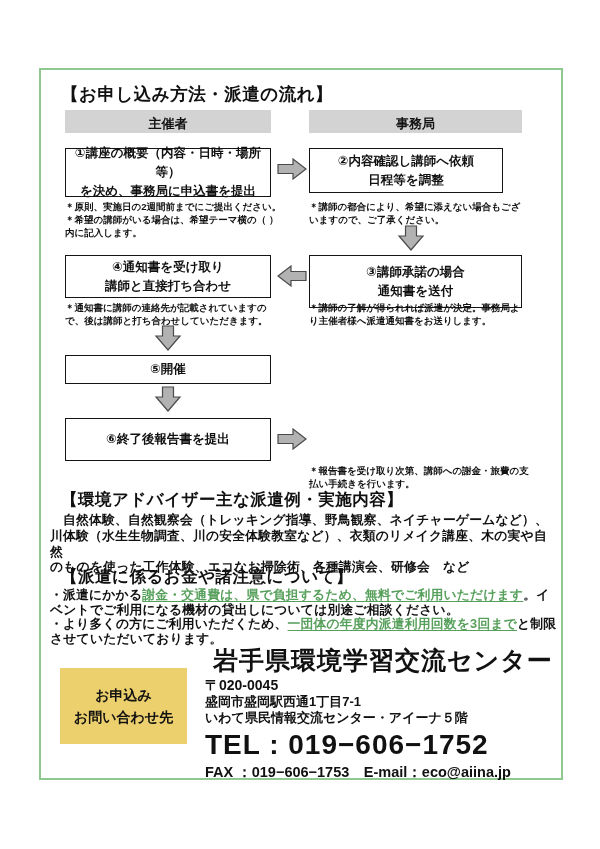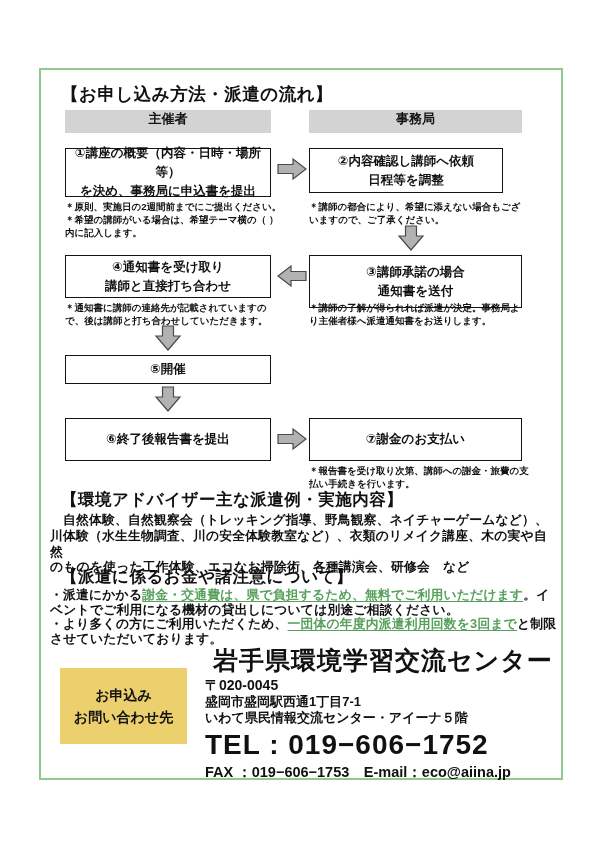--- a/index.html
+++ b/index.html
@@ -18,21 +18,21 @@
     font-family:"Liberation Sans","DejaVu Sans",sans-serif;
     color:var(--ink);font-weight:700;
   }
   .sheet{
     position:absolute;left:39px;top:68px;width:524px;height:712px;
     border:2px solid var(--border-green);background:#ffffff;
   }
   .abs{position:absolute;}
   .doc-title{left:20px;top:12px;font-size:17.5px;letter-spacing:0.5px;}
   .col-bar{
-    background:var(--bar-gray);display:flex;align-items:flex-start;justify-content:center;
+    background:var(--bar-gray);display:flex;align-items:flex-end;justify-content:center;
     font-size:13px;height:23px;top:40px;
   }
   .col-bar.left{left:24px;width:206px;}
   .col-bar.right{left:268px;width:213px;}
   .fbox{
     border:1.5px solid #141414;background:#fff;
     display:flex;align-items:center;justify-content:center;
     text-align:center;font-size:12.5px;line-height:1.5;white-space:pre-line;
   }
   #box1{left:24px;top:78px;width:206px;height:49px;}
@@ -141,23 +141,20 @@
   <svg class="abs arrow-d" id="arrow-d3" viewBox="0 0 28 26">
     <polygon points="8.5,1 19.5,1 19.5,11 26,11 14,25 2,11 8.5,11" fill="var(--arrow-gray)" stroke="var(--arrow-edge)" stroke-width="1.2"></polygon>
   </svg>
 
   <div class="abs fbox" id="box6">
     <span>⑥終了後報告書を提出</span>
   </div>
   <svg class="abs arrow" id="arrow-r2" viewBox="0 0 30 22">
     <polygon points="1,6.5 16,6.5 16,1 29,11 16,21 16,15.5 1,15.5" fill="var(--arrow-gray)" stroke="var(--arrow-edge)" stroke-width="1.2"></polygon>
   </svg>
-  <div class="abs fbox" id="box7">
-    <span>⑦謝金のお支払い</span>
-  </div>
 
   <div class="abs note" id="note7">＊報告書を受け取り次第、講師への謝金・旅費の支
 払い手続きを行います。</div>
 
   <div class="abs section-heading" id="examples-heading">【環境アドバイザー主な派遣例・実施内容】</div>
   <div class="abs" id="examples-body">　自然体験、自然観察会（トレッキング指導、野鳥観察、ネイチャーゲームなど）、
 川体験（水生生物調査、川の安全体験教室など）、衣類のリメイク講座、木の実や自然
 のものを使った工作体験、エコなお掃除術、各種講演会、研修会　など</div>
 
   <div class="abs section-heading" id="money-heading">【派遣に係るお金や諸注意について】</div>

